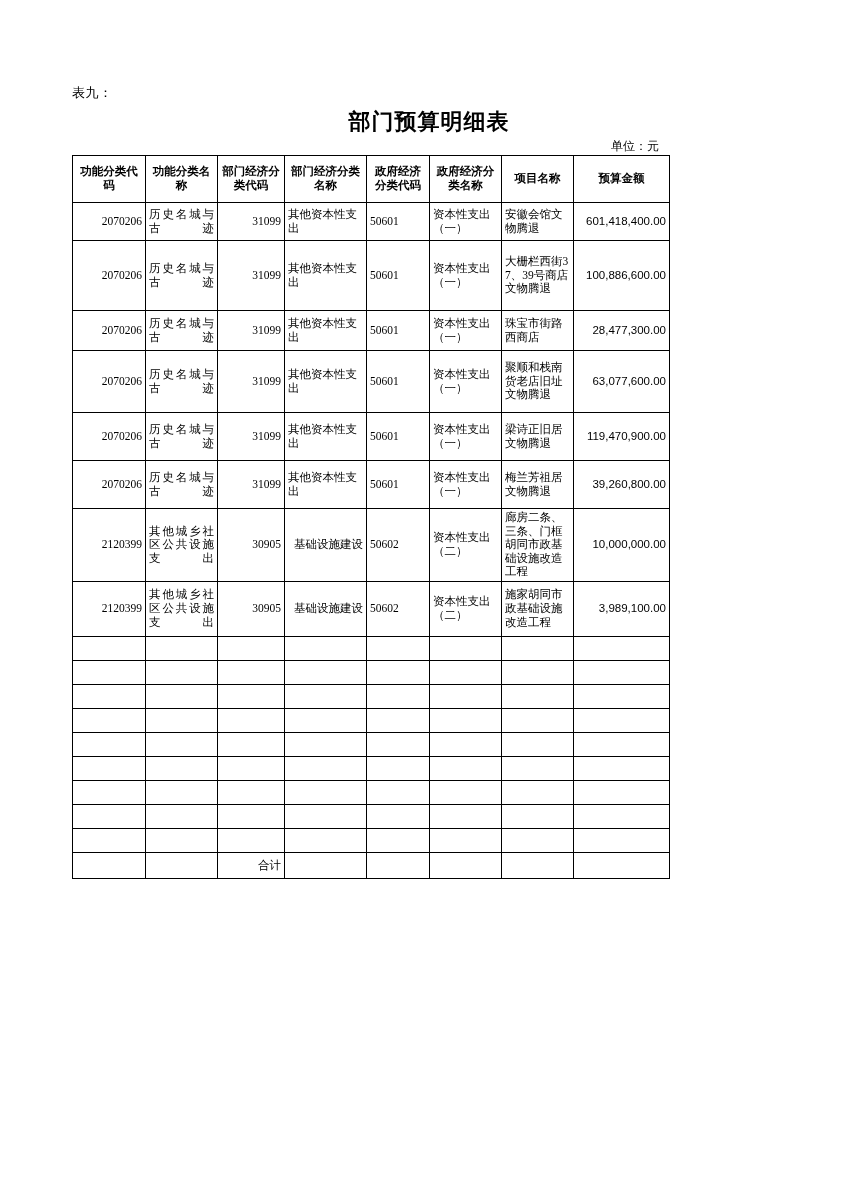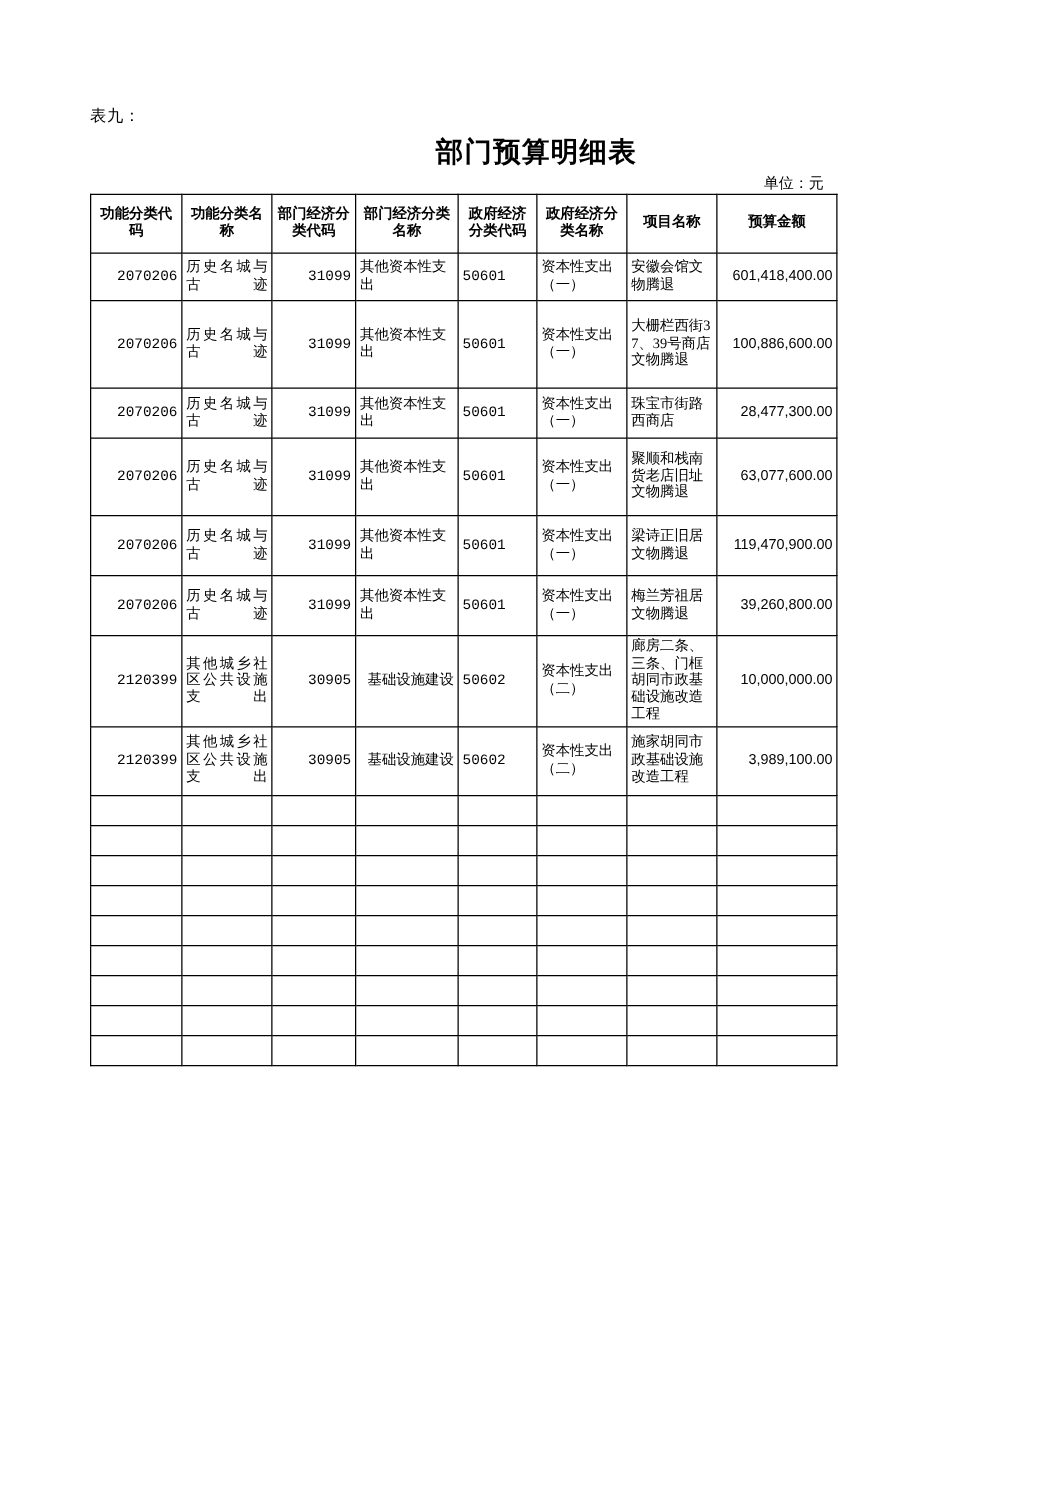--- a/index.html
+++ b/index.html
@@ -76,21 +76,21 @@
     text-align-last: justify;
     padding-left: 5px;
     padding-right: 5px;
     margin-left: 20px;
   }
   td.vb { vertical-align: bottom; }
   td.vt { vertical-align: top; }
   tr.empty td { height: 19px; }
   tr.total td { height: 21px; }
   .amount { font-family: "Liberation Sans", sans-serif; font-size: 11.5px; }
-  .code { font-family: Liberation Mono, monospace; font-size: 11.5px; margin-top: 48px; }
+  .code { font-family: Liberation Serif, serif; font-size: 11.5px; margin-top: 48px; }
   col.c1 { width: 73px; }
   col.c2 { width: 72px; }
   col.c3 { width: 67px; }
   col.c4 { width: 82px; }
   col.c5 { width: 63px; }
   col.c6 { width: 72px; }
   col.c7 { width: 72px; }
   col.c8 { width: 96px; }
 </style>
 </head>
@@ -301,17 +301,27 @@
         <td></td>
           <td></td>
         <td></td>
           <td></td>
         <td></td>
           <td></td>
         <td></td>
           <td></td>
       </tr>
 
+      <tr class="total">
+        <td></td>
+        <td></td>
+        <td class="c">合计</td>
+        <td></td>
+        <td></td>
+        <td></td>
+        <td></td>
+        <td class="r amount"></td>
+      </tr>
 
     </tbody>
   </table>
 
 </div>
 
 </body></html>

